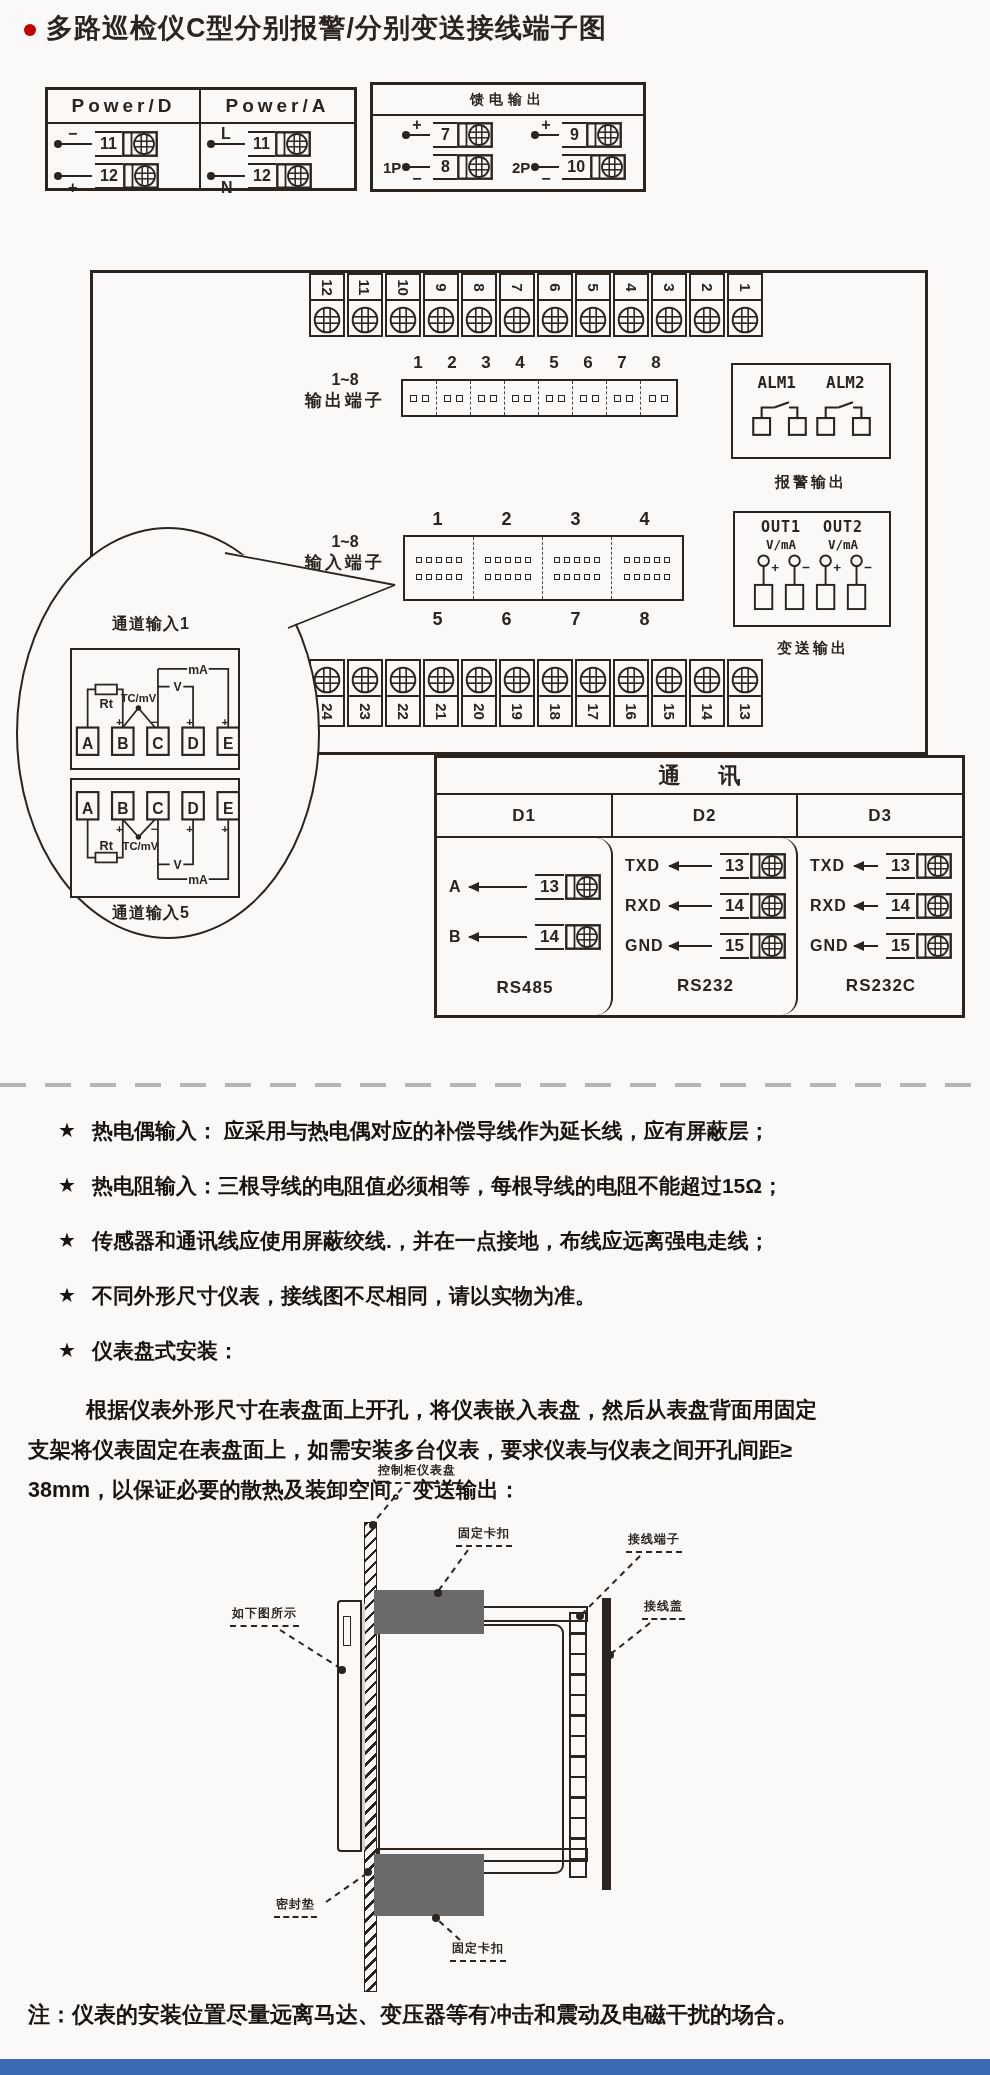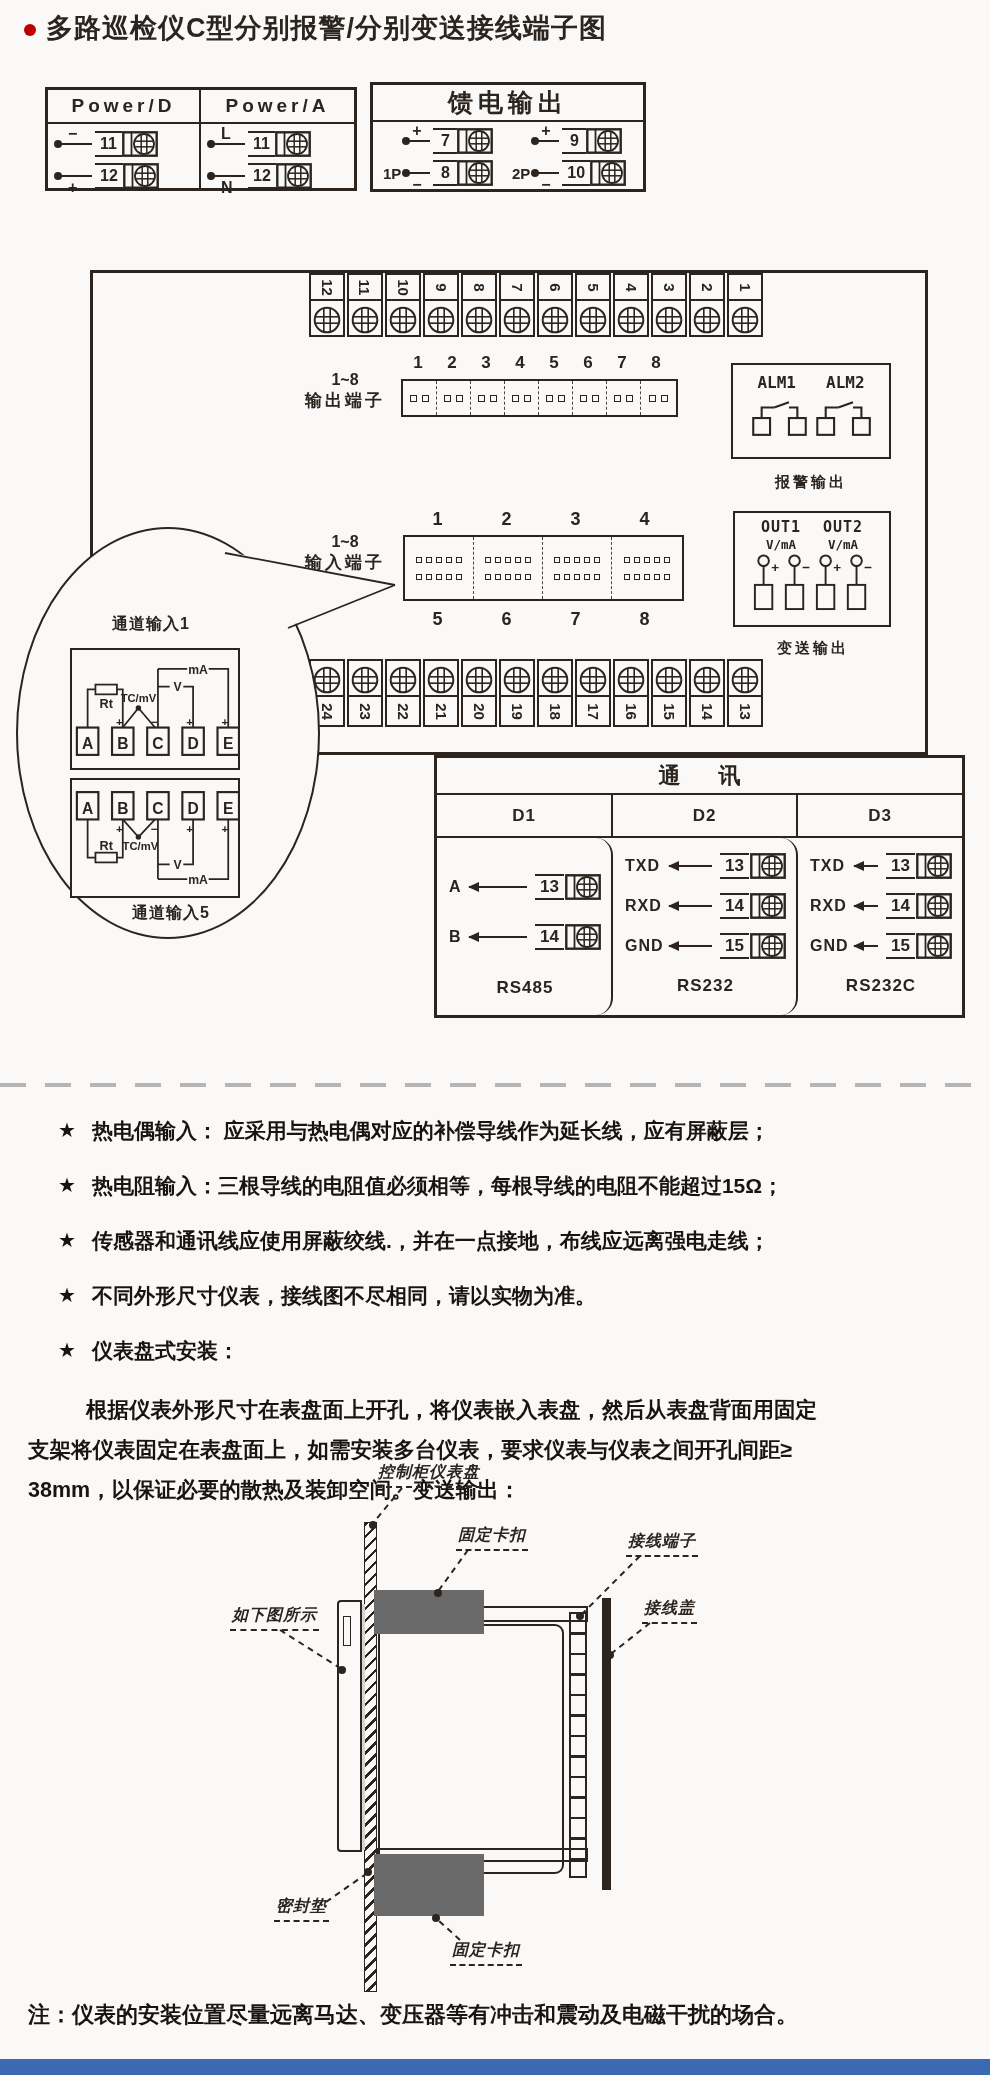--- a/index.html
+++ b/index.html
@@ -32,21 +32,21 @@
   .psign.below{top:3px;}
   .pnum{font-size:16px;font-weight:700;line-height:20px;border-top:2.2px solid var(--ink);border-bottom:2.2px solid var(--ink);padding:1px 5px;min-width:24px;text-align:center;}
 
   
   .powerbox{left:45px;top:87px;width:312px;height:104px;border:3px solid var(--ink);display:grid;grid-template-columns:1fr 1fr;grid-template-rows:34px 1fr;}
   .phead{border-bottom:2.6px solid var(--ink);display:flex;align-items:center;justify-content:center;font-size:19px;font-weight:600;letter-spacing:4px;}
   .phead.first,.pcell.first{border-right:2.6px solid var(--ink);}
   .pcell{padding:5px 0 0 8px;display:flex;flex-direction:column;gap:2px;}
 
   .feedbox{left:370px;top:82px;width:276px;height:110px;border:3px solid var(--ink);}
-  .fhead{height:37px;border-bottom:2.6px solid var(--ink);display:flex;align-items:center;justify-content:center;font-size:25px;font-weight:700;letter-spacing:5px;}
+  .fhead{height:31px;border-bottom:2.6px solid var(--ink);display:flex;align-items:center;justify-content:center;font-size:14px;font-weight:700;letter-spacing:5px;}
   .fbody{display:flex;padding:4px 2px 0 10px;}
   .fgroup{display:flex;align-items:flex-end;width:50%;}
   .fgname{font-size:15px;font-weight:600;margin:0 3px 6px 0;}
   .fgrows{display:flex;flex-direction:column;gap:2px;}
   .fgrows .pwire{width:26px;}
 
   
   .mainbox{left:90px;top:270px;width:838px;height:485px;border:3px solid var(--ink);}
 
   .strip{display:flex;gap:2px;}
@@ -118,21 +118,21 @@
   .bullets{left:58px;top:1116px;width:910px;}
   .bullet{display:flex;align-items:flex-start;margin-bottom:26px;font-size:21px;font-weight:600;line-height:29px;color:#191410;}
   .bullet .star{margin-right:16px;font-size:20px;}
   .para{left:28px;top:1390px;width:940px;font-size:21.5px;font-weight:600;line-height:40px;color:#191410;}
   .para .ind{text-indent:58px;}
   .footnote{left:28px;top:2000px;width:950px;font-size:22px;font-weight:700;color:#191410;}
   .footerbar{left:0;top:2059px;width:990px;height:16px;}
 
   
   .diagram{left:150px;top:1452px;width:660px;height:545px;}
-  .dlabel{position:absolute;font-size:16px;font-weight:700;border-bottom:2px dashed var(--ink);padding:0 2px 3px;letter-spacing:1px;white-space:nowrap;font-style:italic;}
+  .dlabel{position:absolute;font-size:12px;font-weight:700;border-bottom:2px dashed var(--ink);padding:0 2px 3px;letter-spacing:1px;white-space:nowrap;}
   .hatch{position:absolute;left:214px;top:70px;width:13px;height:470px;border:1.8px solid var(--ink);
     background:repeating-linear-gradient(135deg,var(--ink) 0 2.6px,transparent 2.6px 8.5px);}
   .gasket{position:absolute;left:207px;top:152px;width:8px;height:246px;background:#d8d3cc;}
   .bezel{position:absolute;left:187px;top:148px;width:25px;height:252px;border:2.6px solid var(--ink);border-radius:4px 0 0 4px;background:var(--paper);}
   .bezelbtn{position:absolute;left:193px;top:164px;width:8px;height:30px;border:1.6px solid var(--ink);}
   .toprail{position:absolute;left:226px;top:154px;width:212px;height:16px;border:2px solid var(--ink);}
   .botrail{position:absolute;left:226px;top:396px;width:212px;height:14px;border:2px solid var(--ink);}
   .ibody{position:absolute;left:228px;top:172px;width:186px;height:250px;border:2.4px solid var(--ink);border-radius:9px;}
   .tblock{position:absolute;left:419px;top:160px;width:18px;height:266px;border:2px solid var(--ink);
     background:repeating-linear-gradient(180deg,transparent 0 18px,var(--ink) 18px 20.5px);}
@@ -707,21 +707,21 @@
     <rect class="ln" x="24" y="74" width="22" height="10" stroke-width="1.8"></rect>
     <text x="35" y="71" font-size="13" font-weight="700" text-anchor="middle">Rt</text>
     <circle cx="68" cy="58" r="2.8" fill="#2b241f"></circle>
     <path class="ln" d="M68,58 L52,40 M68,58 L85,40" stroke-width="1.8"></path>
     <text x="70" y="71" font-size="11.5" font-weight="700" text-anchor="middle">TC/mV</text>
     <path class="ln" d="M88,40 V101 M88,86 H100 M114,86 H124 V40 M88,101 H118 M140,101 H160 V40" stroke-width="1.8"></path>
     <text x="108" y="91" font-size="12.5" font-weight="700" text-anchor="middle">V</text>
     <text x="129" y="106" font-size="12.5" font-weight="700" text-anchor="middle">mA</text>
   </svg>
 </div>
-<div class="abs chcap" style="left:112px;top:903px;margin-left:20px;">通道输入5</div>
+<div class="abs chcap" style="left:112px;top:903px;">通道输入5</div>
 
 <div class="abs comm">
   <div class="comm-title">通 讯</div>
   <div class="comm-names">
     <div class="cw1 cbr">D1</div>
     <div class="cw2 cbr">D2</div>
     <div class="cw3">D3</div>
   </div>
   <div class="comm-body">
     <div class="ccol d1 cw1 cbr">

